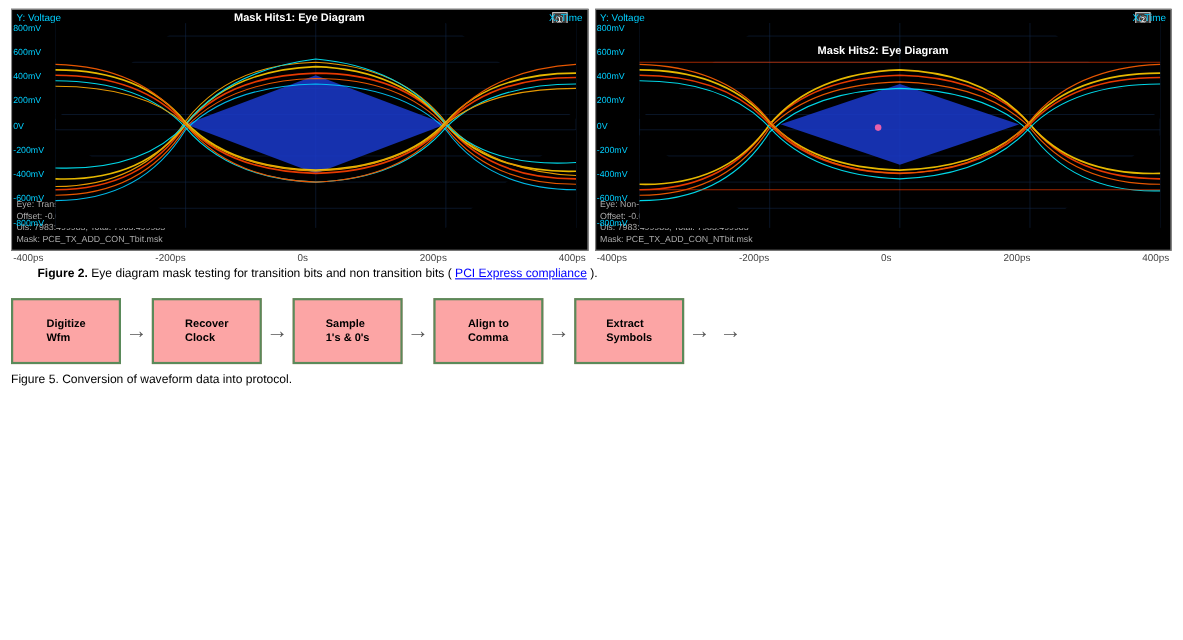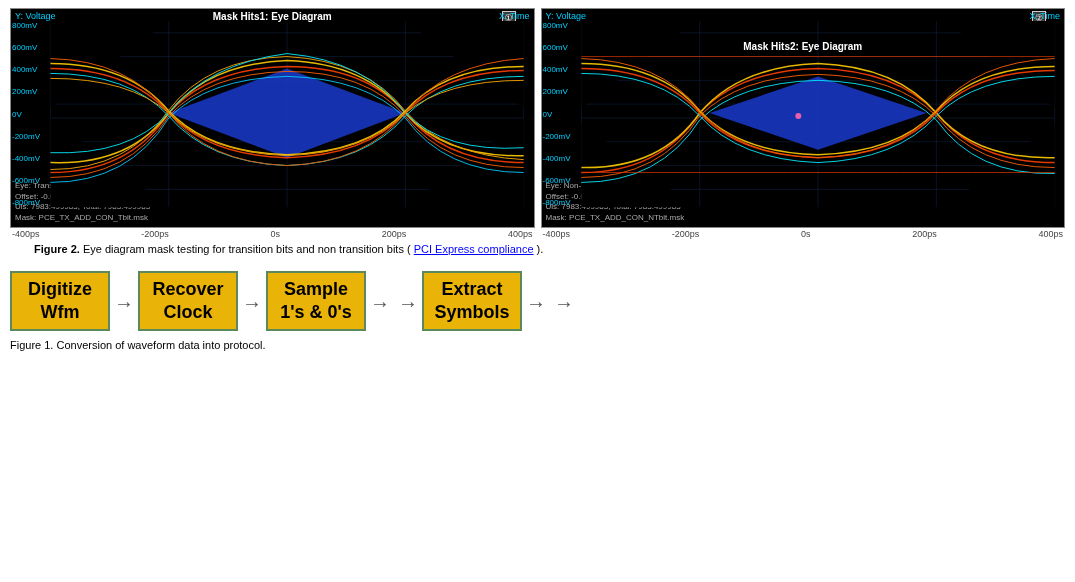--- a/index.html
+++ b/index.html
@@ -99,28 +99,27 @@
 
     .flow-row {
       display: flex;
       align-items: center;
       gap: 0;
       padding: 4px 0;
     }
 
     .flow-box {
       border: 2px solid #5a8a5a;
-      background: #eab308;
+      background: #fca5a5;
       width: 100px;
       height: 60px;
       display: flex;
       align-items: center;
       justify-content: center;
-      text-align: center;
-      font-size: 18px;
+      font-size: 10px;
       font-weight: bold;
       color: #000;
       flex-shrink: 0;
       padding: 4px;
       line-height: 1.3;
     }
 
     .flow-arrow {
       display: flex;
       align-items: center;
@@ -323,26 +322,27 @@
 
   <div class="flow-section">
     <div class="flow-row">
 
       <div class="flow-box">Digitize<br>Wfm</div>
       <div class="flow-arrow">→</div>
       <div class="flow-box">Recover<br>Clock</div>
       <div class="flow-arrow">→</div>
       <div class="flow-box">Sample<br>1's &amp; 0's</div>
       <div class="flow-arrow">→</div>
+      <div class="flow-box">Align to<br>Comma</div>
       <div class="flow-arrow">→</div>
       <div class="flow-box">Extract<br>Symbols</div>
       <div class="flow-arrow">→</div>
       <div class="flow-arrow">→</div>
 
     </div>
   </div>
 
   <div class="figure3-caption">
-    <span class="fig-label">Figure 1.</span>
+    <span class="fig-label">Figure 5.</span>
     <span> Conversion of waveform data into protocol.</span>
   </div>
 
 </div>
 
 </body></html>

